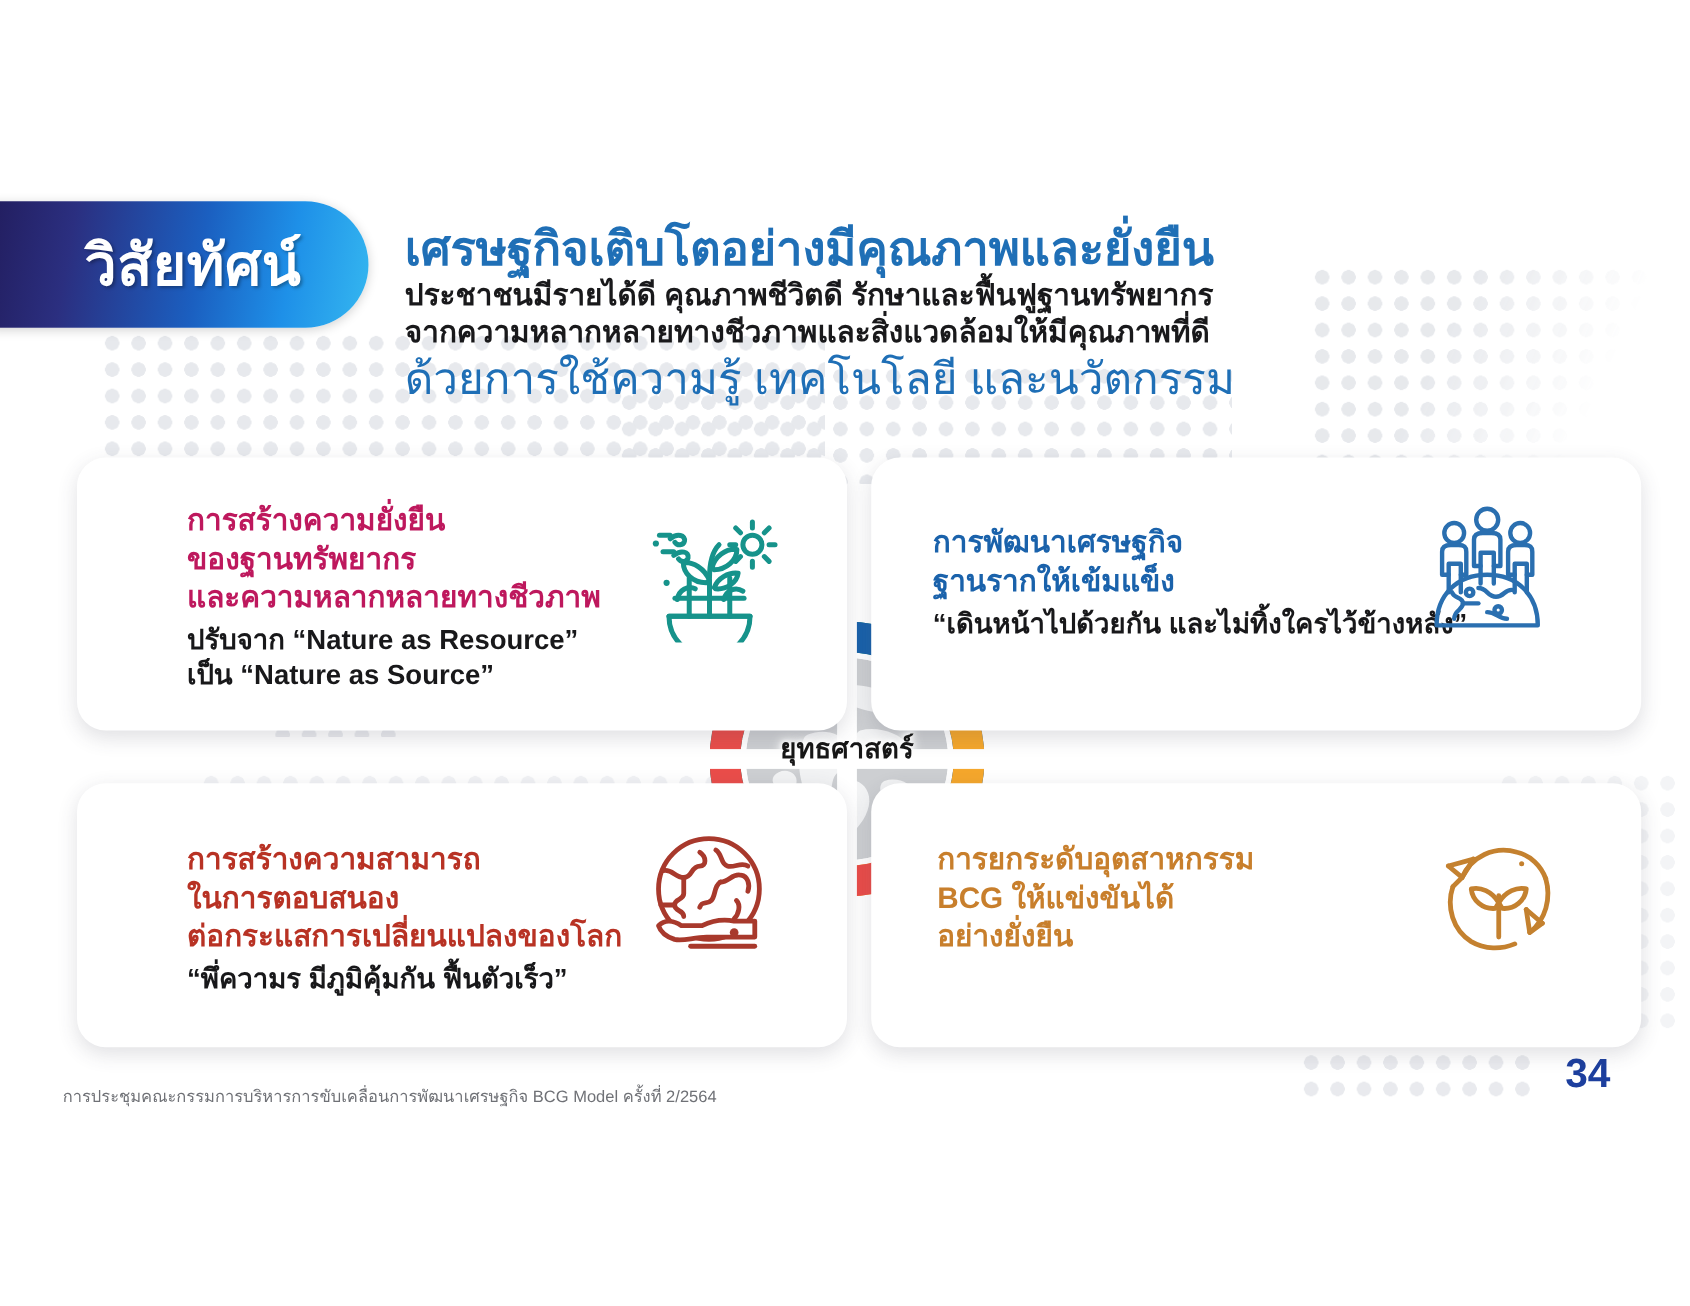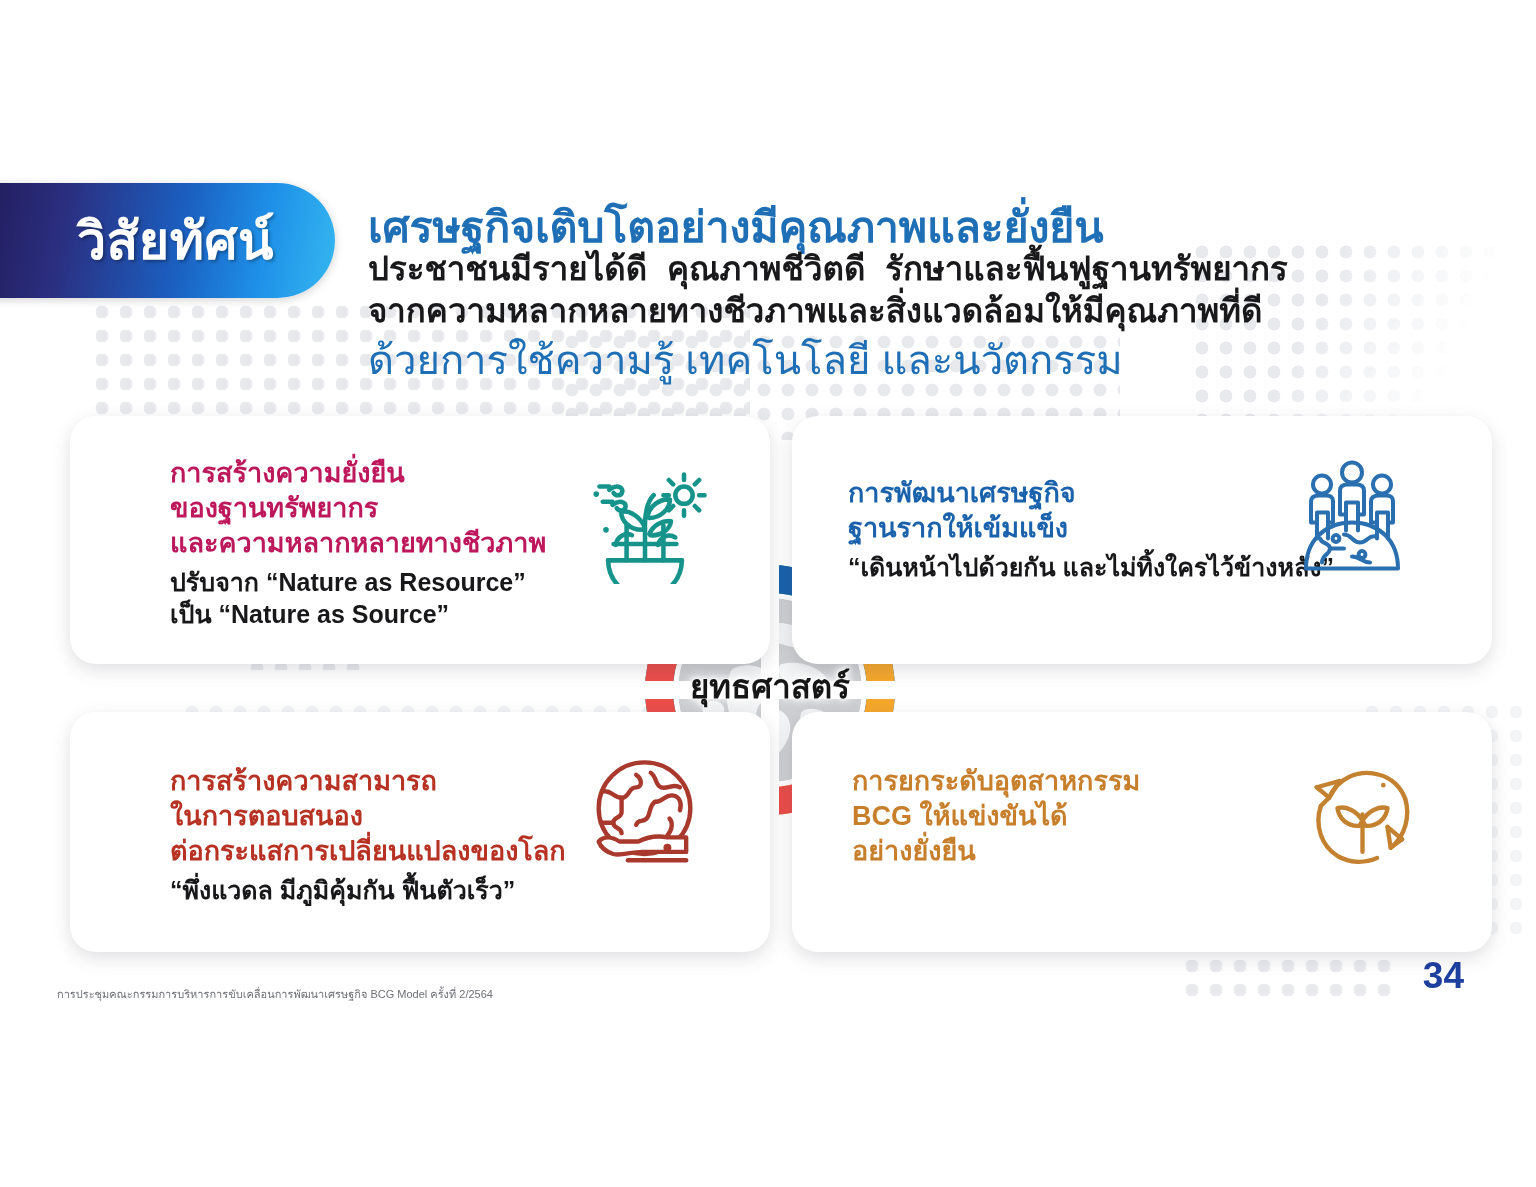--- a/index.html
+++ b/index.html
@@ -53,23 +53,22 @@
 
   
   #header-text{
     position:absolute;left:368px;top:205px;width:1000px;
   }
   .hl1{
     color:#1f6fb6;font-size:43px;font-weight:700;line-height:1.06;
     white-space:nowrap;letter-spacing:-.2px;
   }
   .hl2,.hl3{
-    color:#19191b;font-size:33px;font-weight:700;line-height:1.28;
+    color:#19191b;font-size:27px;font-weight:700;line-height:1.28;
     white-space:nowrap;
-    font-family:Liberation Mono, monospace;
   }
   .hl4{
     color:#1f6fb6;font-size:40px;font-weight:400;line-height:1.18;
     white-space:nowrap;margin-top:2px;
   }
 
   
   #center-graphic{
     position:absolute;left:645px;top:565px;width:250px;height:250px;
   }
@@ -90,21 +89,21 @@
   #globe{
     position:absolute;left:33px;top:33px;width:184px;height:184px;
     border-radius:50%;
     overflow:hidden;
   }
   #globe svg{display:block;}
 
   #center-label{
     position:absolute;left:600px;top:660px;width:340px;
     text-align:center;
-    font-size:33px;font-weight:700;color:#161616;
+    font-size:25px;font-weight:700;color:#161616;
     z-index:40;
     text-shadow:0 0 6px #fff,0 0 10px #fff,0 0 14px #fff,0 0 4px #fff;
   }
 
   
   .card{
     position:absolute;
     background:#ffffff;
     border-radius:26px;
     box-shadow:0 6px 18px rgba(60,64,80,.16);
@@ -140,21 +139,21 @@
   }
   #card-tl .card-icon{left:510px;top:38px;width:130px;height:130px;}
   #card-tr .card-icon{left:500px;top:38px;width:120px;height:125px;}
   #card-bl .card-icon{left:512px;top:42px;width:125px;height:125px;}
   #card-br .card-icon{left:508px;top:44px;width:125px;height:125px;}
   .card-icon svg{width:100%;height:100%;display:block;}
 
   
   #footer-note{
     position:absolute;left:57px;top:985px;
-    font-size:11px;font-weight:400;color:#6f7176;
+    font-size:15px;font-weight:400;color:#6f7176;
     white-space:nowrap;
   }
   #page-number{
     position:absolute;right:72px;top:955px;
     font-size:37px;font-weight:700;color:#1d3f9e;
   }
 </style>
 </head>
 <body>
 
@@ -266,21 +265,21 @@
         <circle cx="44" cy="82" r="3.4"></circle>
       </svg>
     </div>
   </div>
 
   <div class="card" id="card-bl">
     <div class="card-body">
       <div class="card-title t-red">การสร้างความสามารถ
 ในการตอบสนอง
 ต่อกระแสการเปลี่ยนแปลงของโลก</div>
-      <div class="card-sub">“พึ่งแวดล มีภูมิคุ้มกัน ฟื้นตัวเร็ว”</div>
+      <div class="card-sub">“พึ่ความร มีภูมิคุ้มกัน ฟื้นตัวเร็ว”</div>
     </div>
     <div class="card-icon">
       <svg viewBox="0 0 120 120" xmlns="http://www.w3.org/2000/svg" fill="none" stroke="#a8392c" stroke-width="4.2" stroke-linecap="round" stroke-linejoin="round">
         <circle cx="60" cy="52" r="44"></circle>
         <path d="M20 36 C28 34 30 42 38 42 C46 42 44 32 52 32 C58 32 58 24 52 20"></path>
         <path d="M38 42 L38 56 C38 62 30 60 30 66 C30 72 38 70 38 76"></path>
         <path d="M30 66 L18 66"></path>
         <path d="M66 18 C72 22 70 30 76 32 C82 34 88 28 94 32"></path>
         <path d="M70 46 C78 46 80 38 88 40 C94 41 96 48 94 54"></path>
         <path d="M70 46 C64 50 66 58 62 62 C58 66 54 62 52 68"></path>

